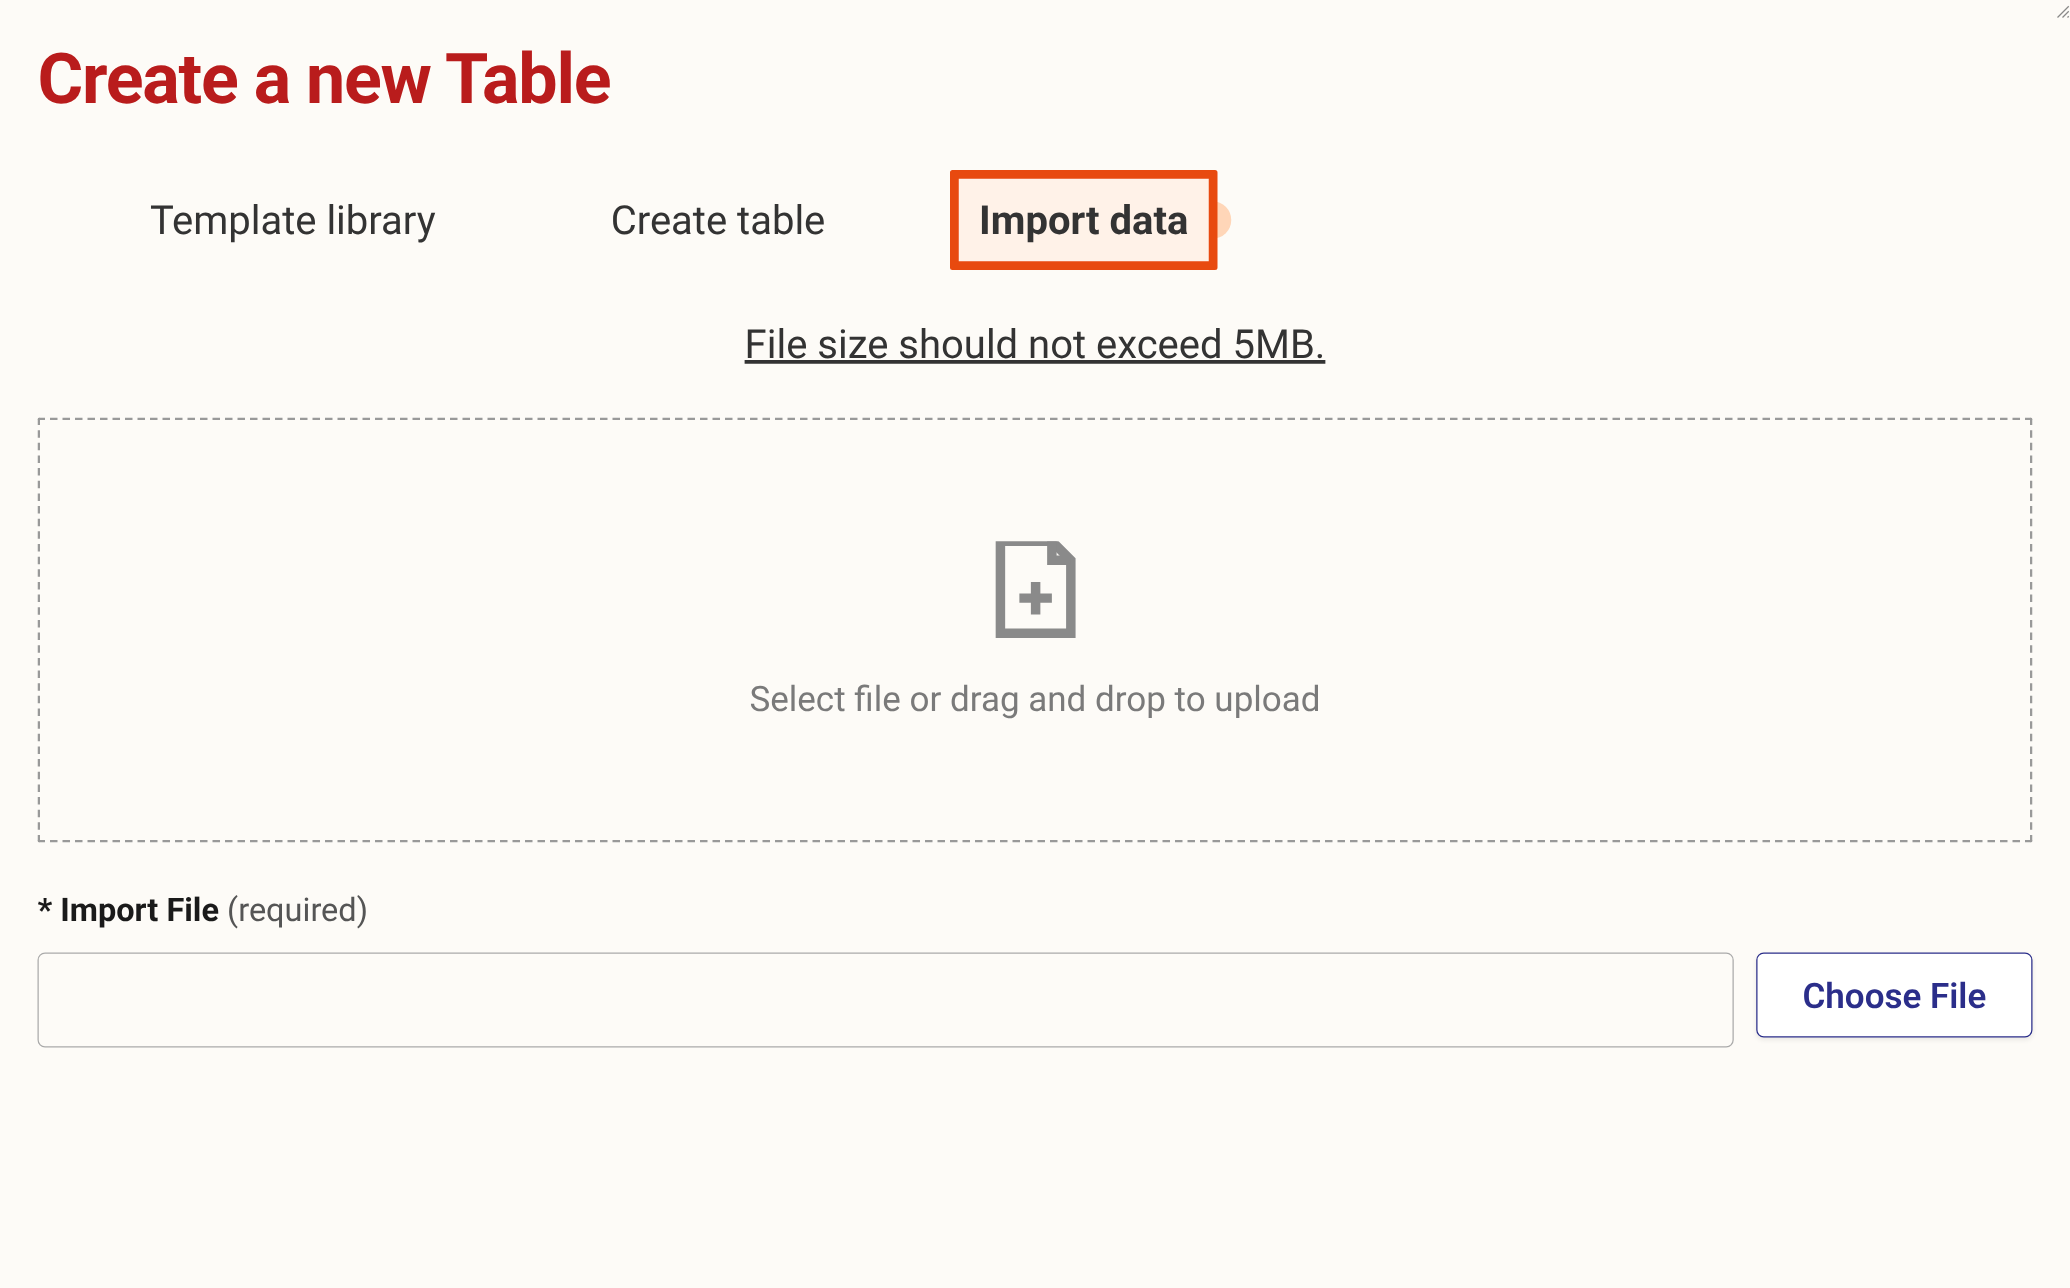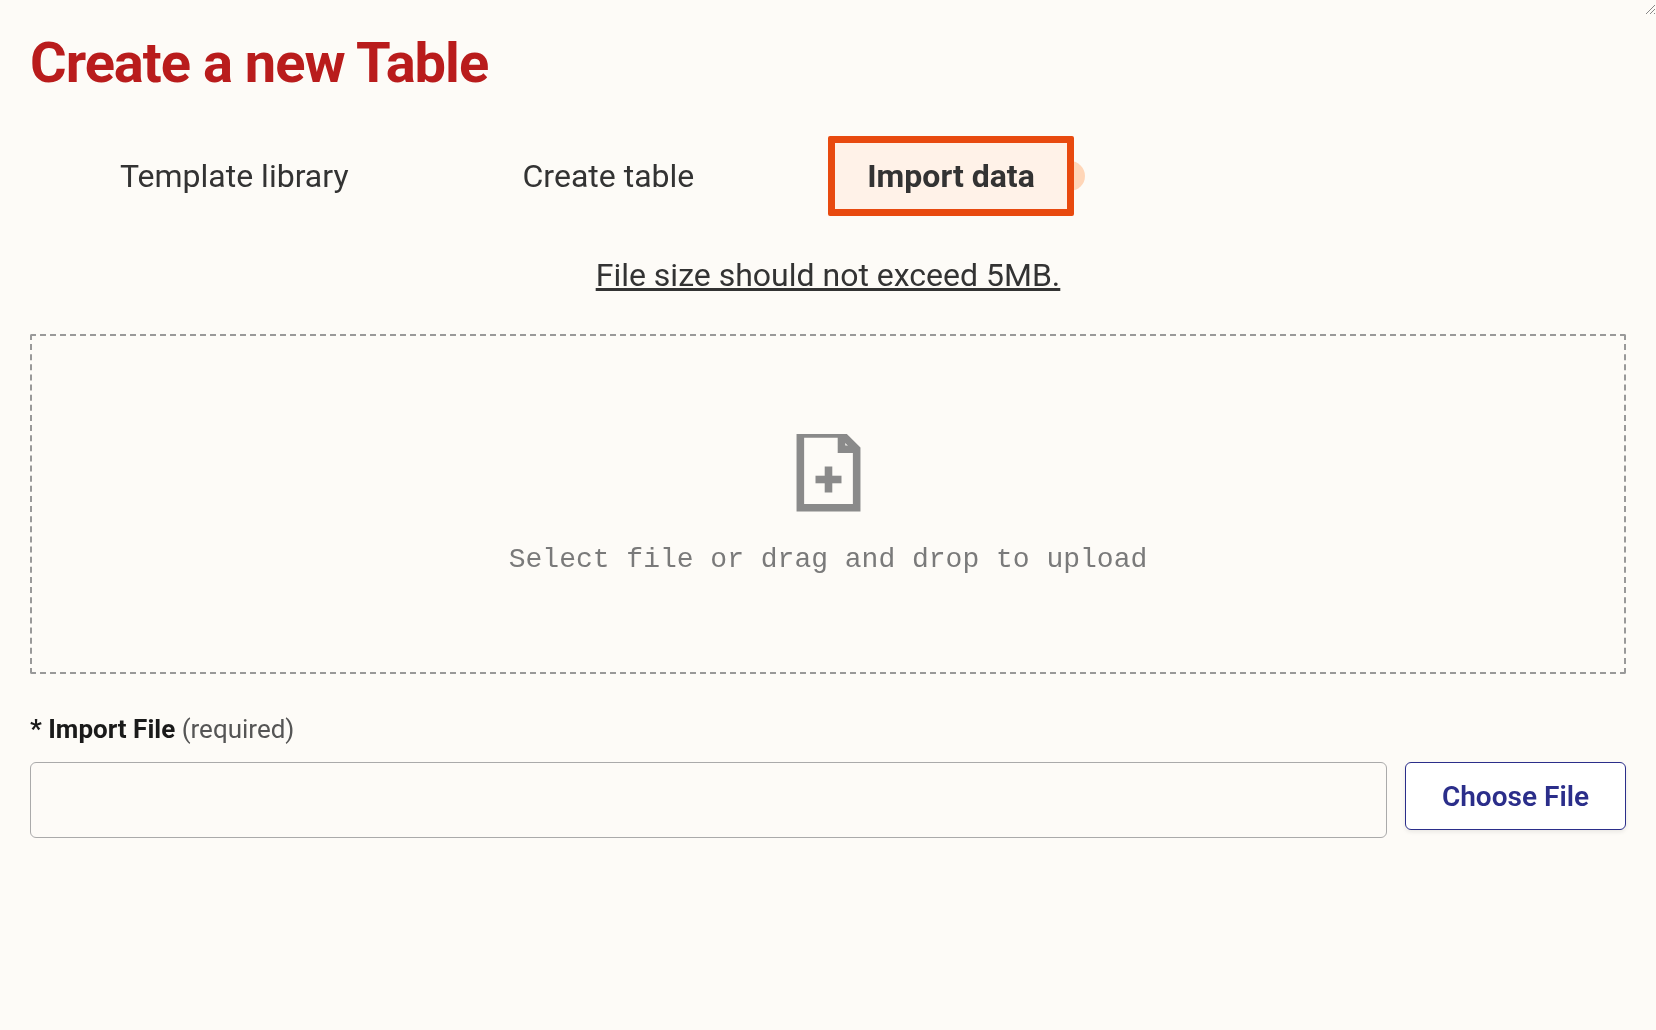--- a/index.html
+++ b/index.html
@@ -17,40 +17,40 @@
     }
     .page-title {
       font-size: 56px;
       font-weight: 700;
       color: #b91c1c;
       letter-spacing: -1px;
       margin-bottom: 40px;
     }
     .tabs {
       display: flex;
-      gap: 94px;
+      gap: 60px;
       margin-bottom: 40px;
       margin-left: 50px;
     }
     .tab {
       font-size: 32px;
       color: #333;
       padding: 20px 40px;
       cursor: pointer;
       background: transparent;
       border: none;
       font-family: inherit;
       position: relative;
     }
     .tab.active {
       font-weight: 700;
       background: #fff2e8;
       border: 7px solid #e84a0f;
       border-radius: 2px;
-      padding: 14px 32px;
+      padding: 14px 16px;
     }
     .active-indicator {
       position: absolute;
       right: -18px;
       top: 50%;
       transform: translateY(-50%);
       width: 30px;
       height: 30px;
       background: #ffd6b8;
       border-radius: 50%;
@@ -75,21 +75,20 @@
       margin-bottom: 40px;
       cursor: pointer;
     }
     .file-add-icon {
       width: 65px;
       height: 78px;
     }
     .dropzone-text {
       font-size: 28px;
       color: #7a7a7a;
-      font-family: Liberation Mono, monospace;
     }
     .field-label-row {
       font-size: 26px;
       margin-bottom: 18px;
     }
     .required-mark {
       font-weight: 700;
       color: #1a1a1a;
     }
     .field-label {

